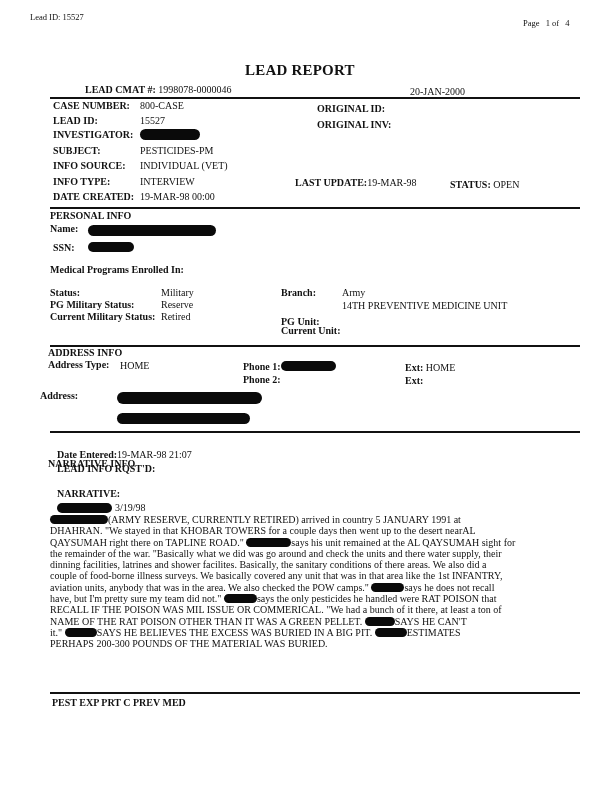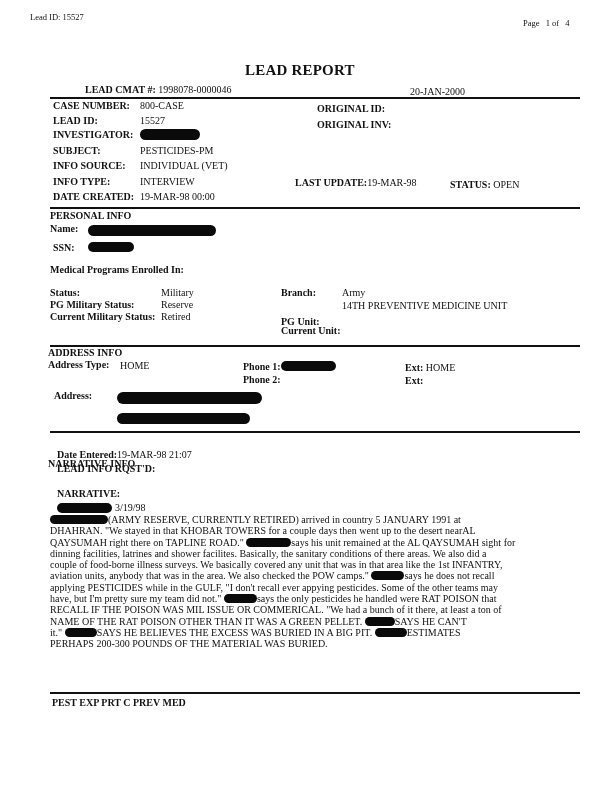--- a/index.html
+++ b/index.html
@@ -136,21 +136,21 @@
 <div class="abs reg b" style="left:243px;top:361px;">Phone 1:</div>
 <div class="redact" style="left:281px;top:361px;width:55px;height:10px;"></div>
 <div class="abs reg b" style="left:243px;top:374px;">Phone 2:</div>
 
 <div class="abs reg" style="left:405px;top:362px;">
   <span class="b">Ext:</span>
   <span>HOME</span>
 </div>
 <div class="abs reg b" style="left:405px;top:375px;">Ext:</div>
 
-<div class="abs reg b" style="left:54px;top:390px;">Address:</div>
+<div class="abs reg b" style="left:40px;top:390px;">Address:</div>
 <div class="redact" style="left:117px;top:392px;width:145px;height:12px;"></div>
 <div class="redact" style="left:117px;top:413px;width:133px;height:11px;"></div>
 
 <div class="rule" style="left:50px;top:431px;width:530px;"></div>
 
 <div class="abs reg b" style="left:48px;top:458px;">NARRATIVE INFO</div>
 <div class="abs reg" style="left:57px;top:449px;">
   <span class="b">Date Entered:</span><span>19-MAR-98 21:07</span>
 </div>
 <div class="abs reg b" style="left:57px;top:463px;">LEAD INFO RQST'D:</div>
@@ -163,32 +163,32 @@
   <div class="line">
     <span class="inline-redact" style="width:58px;"></span><span>(ARMY RESERVE, CURRENTLY RETIRED) arrived in country 5 JANUARY 1991 at</span>
   </div>
   <div class="line">
     <span>DHAHRAN.  "We stayed in that KHOBAR TOWERS for a couple days then went up to the desert nearAL</span>
   </div>
   <div class="line">
     <span>QAYSUMAH right there on TAPLINE ROAD." </span><span class="inline-redact" style="width:45px;"></span><span>says  his unit remained at the AL QAYSUMAH sight for</span>
   </div>
   <div class="line">
+    <span>the remainder of the war.  "Basically what we did was go around and check the units and there water supply, their</span>
+  </div>
+  <div class="line">
     <span>dinning facilities, latrines and shower facilites. Basically, the sanitary conditions of there areas.  We also did a</span>
   </div>
   <div class="line">
     <span>couple of food-borne illness surveys.  We basically covered any unit that was in that area like the 1st INFANTRY,</span>
   </div>
   <div class="line">
     <span>aviation units, anybody that was in the area.  We also checked the POW camps." </span><span class="inline-redact" style="width:33px;"></span><span>says he does not recall</span>
   </div>
   <div class="line">
-    <span>applying PESTICIDES while in the GULF, "I don't recall ever appying pesticides.  Some of the other teams may</span>
-  </div>
-  <div class="line">
     <span>have, but I'm pretty sure my team did not." </span><span class="inline-redact" style="width:33px;"></span><span>says the only pesticides he handled were RAT POISON that</span>
   </div>
   <div class="line">
     <span>RECALL IF THE POISON WAS MIL ISSUE OR COMMERICAL. "We had a bunch of  it there, at least a ton of</span>
   </div>
   <div class="line">
     <span>NAME OF THE RAT POISON OTHER THAN IT WAS A GREEN PELLET.  </span><span class="inline-redact" style="width:30px;"></span><span>SAYS HE CAN'T</span>
   </div>
   <div class="line">
     <span>it." </span><span class="inline-redact" style="width:32px;"></span><span>SAYS HE BELIEVES THE EXCESS WAS BURIED IN A BIG PIT. </span><span class="inline-redact" style="width:32px;"></span><span>ESTIMATES</span>

